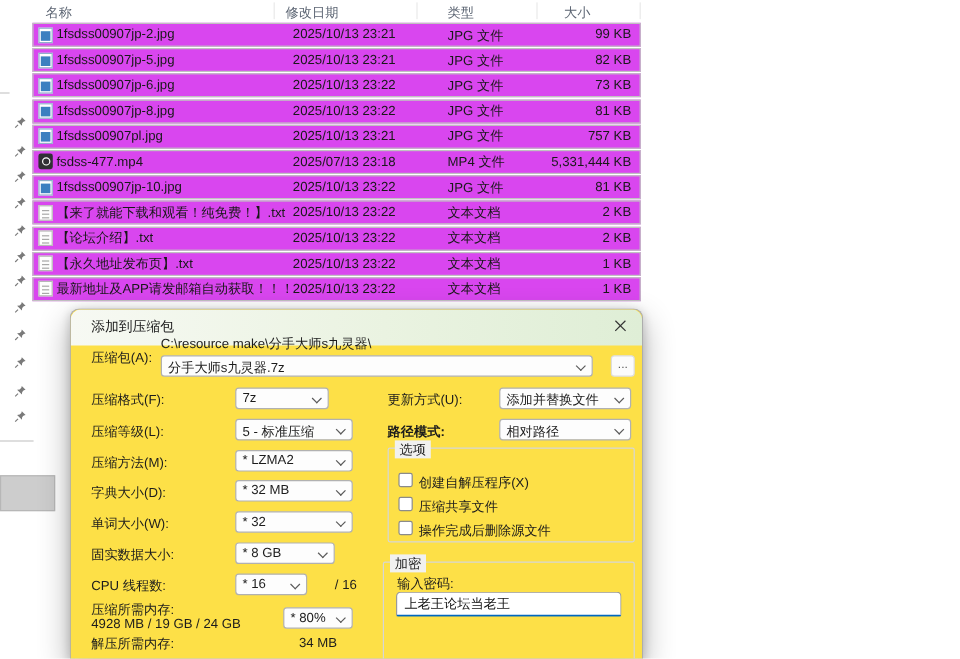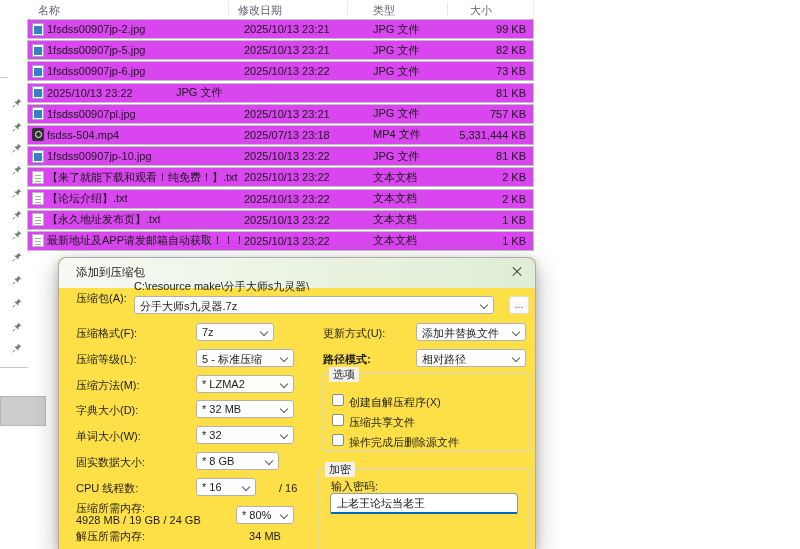--- a/index.html
+++ b/index.html
@@ -144,34 +144,35 @@
       </div>
       <div class="frow">
         <span class="fic fic-jpg"></span>
         <span class="c name">1fsdss00907jp-6.jpg</span>
         <span class="c date">2025/10/13 23:22</span>
         <span class="c type">JPG 文件</span>
         <span class="c size">73 KB</span>
       </div>
       <div class="frow">
         <span class="fic fic-jpg"></span>
+        <span class="c name">1fsdss00907jp-8.jpg</span>
         <span class="c date">2025/10/13 23:22</span>
         <span class="c type">JPG 文件</span>
         <span class="c size">81 KB</span>
       </div>
       <div class="frow">
         <span class="fic fic-jpg"></span>
         <span class="c name">1fsdss00907pl.jpg</span>
         <span class="c date">2025/10/13 23:21</span>
         <span class="c type">JPG 文件</span>
         <span class="c size">757 KB</span>
       </div>
       <div class="frow">
         <span class="fic fic-mp4"></span>
-        <span class="c name">fsdss-504.mp4</span>
+        <span class="c name">fsdss-477.mp4</span>
         <span class="c date">2025/07/13 23:18</span>
         <span class="c type">MP4 文件</span>
         <span class="c size">5,331,444 KB</span>
       </div>
       <div class="frow">
         <span class="fic fic-jpg"></span>
         <span class="c name">1fsdss00907jp-10.jpg</span>
         <span class="c date">2025/10/13 23:22</span>
         <span class="c type">JPG 文件</span>
         <span class="c size">81 KB</span>

